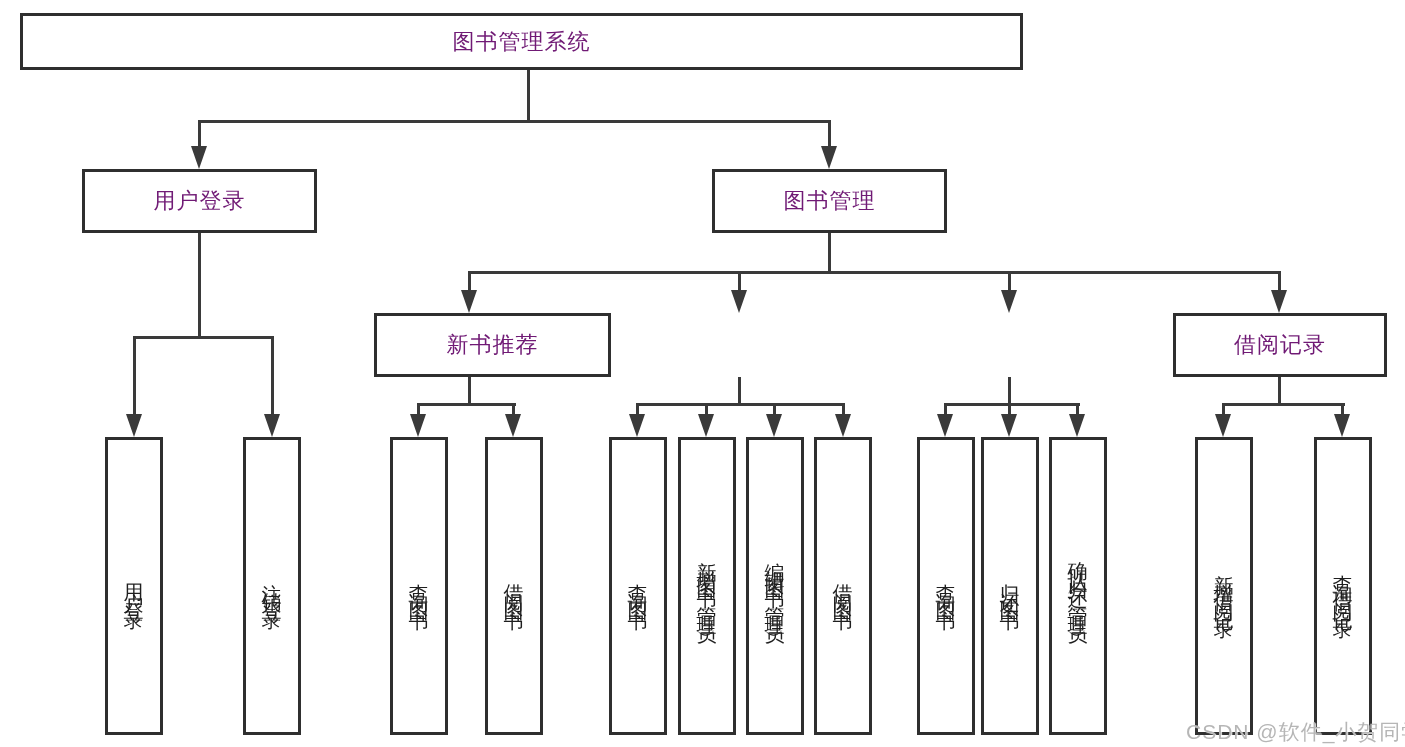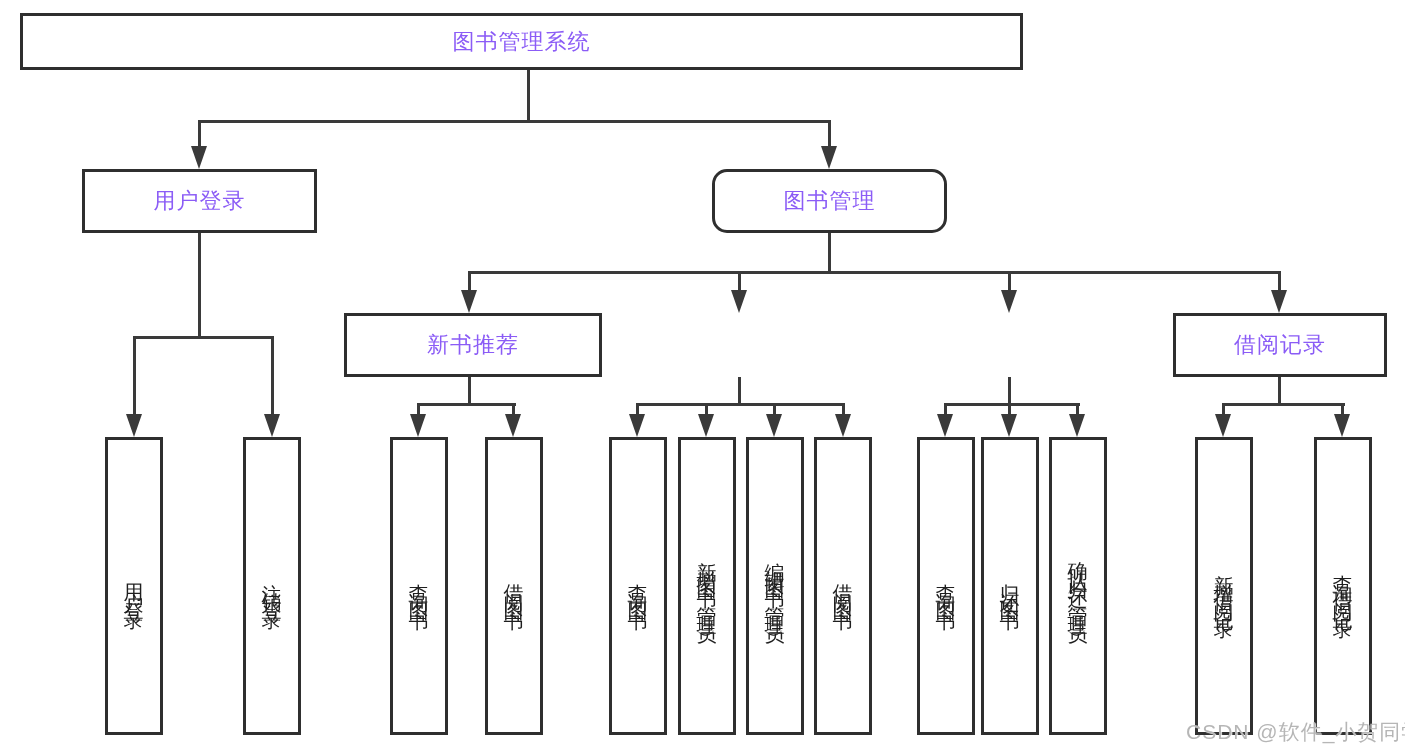--- a/index.html
+++ b/index.html
@@ -12,21 +12,21 @@
     overflow: hidden;
   }
   .node {
     position: absolute;
     box-sizing: border-box;
     background: #ffffff;
     border: 3px solid #2f2f2f;
     display: flex;
     align-items: center;
     justify-content: center;
-    color: #8b5cf6;
+    color: #701a75;
     font-size: 22px;
     letter-spacing: 1px;
     z-index: 2;
   }
   .leaf {
     position: absolute;
     box-sizing: border-box;
     background: #ffffff;
     border: 3px solid #2f2f2f;
     color: #1f1f1f;
@@ -69,41 +69,41 @@
   <div class="node" style="left:20px; top:13px; width:1003px; height:57px;">图书管理系统</div>
 
   <div class="vline" style="left:527px; top:70px; height:51px;"></div>
   <div class="hline" style="left:198px; top:120px; width:633px;"></div>
   <div class="vline" style="left:198px; top:120px; height:28px;"></div>
   <div class="arrow" style="left:191px; top:146px;"></div>
   <div class="vline" style="left:828px; top:120px; height:28px;"></div>
   <div class="arrow" style="left:821px; top:146px;"></div>
 
   <div class="node" style="left:82px; top:169px; width:235px; height:64px;">用户登录</div>
-  <div class="node" style="left:712px; top:169px; width:235px; height:64px;border-radius:15px;">图书管理</div>
+  <div class="node" style="left:712px; top:169px; width:235px; height:64px;">图书管理</div>
 
   <div class="vline" style="left:198px; top:233px; height:103px;"></div>
   <div class="hline" style="left:133px; top:336px; width:141px;"></div>
   <div class="vline" style="left:133px; top:336px; height:79px;"></div>
   <div class="arrow" style="left:126px; top:414px;"></div>
   <div class="vline" style="left:271px; top:336px; height:79px;"></div>
   <div class="arrow" style="left:264px; top:414px;"></div>
 
   <div class="vline" style="left:828px; top:233px; height:38px;"></div>
   <div class="hline" style="left:468px; top:271px; width:813px;"></div>
   <div class="vline" style="left:468px; top:271px; height:20px;"></div>
   <div class="arrow" style="left:461px; top:290px;"></div>
   <div class="vline" style="left:738px; top:271px; height:20px;"></div>
   <div class="arrow" style="left:731px; top:290px;"></div>
   <div class="vline" style="left:1008px; top:271px; height:20px;"></div>
   <div class="arrow" style="left:1001px; top:290px;"></div>
   <div class="vline" style="left:1278px; top:271px; height:20px;"></div>
   <div class="arrow" style="left:1271px; top:290px;"></div>
 
-  <div class="node" style="left:344px; top:313px; width:258px; height:64px;font-family:Liberation Mono, monospace;">新书推荐</div>
+  <div class="node" style="left:374px; top:313px; width:237px; height:64px;font-family:Liberation Mono, monospace;">新书推荐</div>
   <div class="node" style="left:1173px; top:313px; width:214px; height:64px;">借阅记录</div>
 
   <div class="vline" style="left:468px; top:377px; height:29px;"></div>
   <div class="hline" style="left:417px; top:403px; width:99px;"></div>
   <div class="vline" style="left:417px; top:403px; height:12px;"></div>
   <div class="arrow" style="left:410px; top:414px;"></div>
   <div class="vline" style="left:512px; top:403px; height:12px;"></div>
   <div class="arrow" style="left:505px; top:414px;"></div>
 
   <div class="vline" style="left:738px; top:377px; height:29px;"></div>

